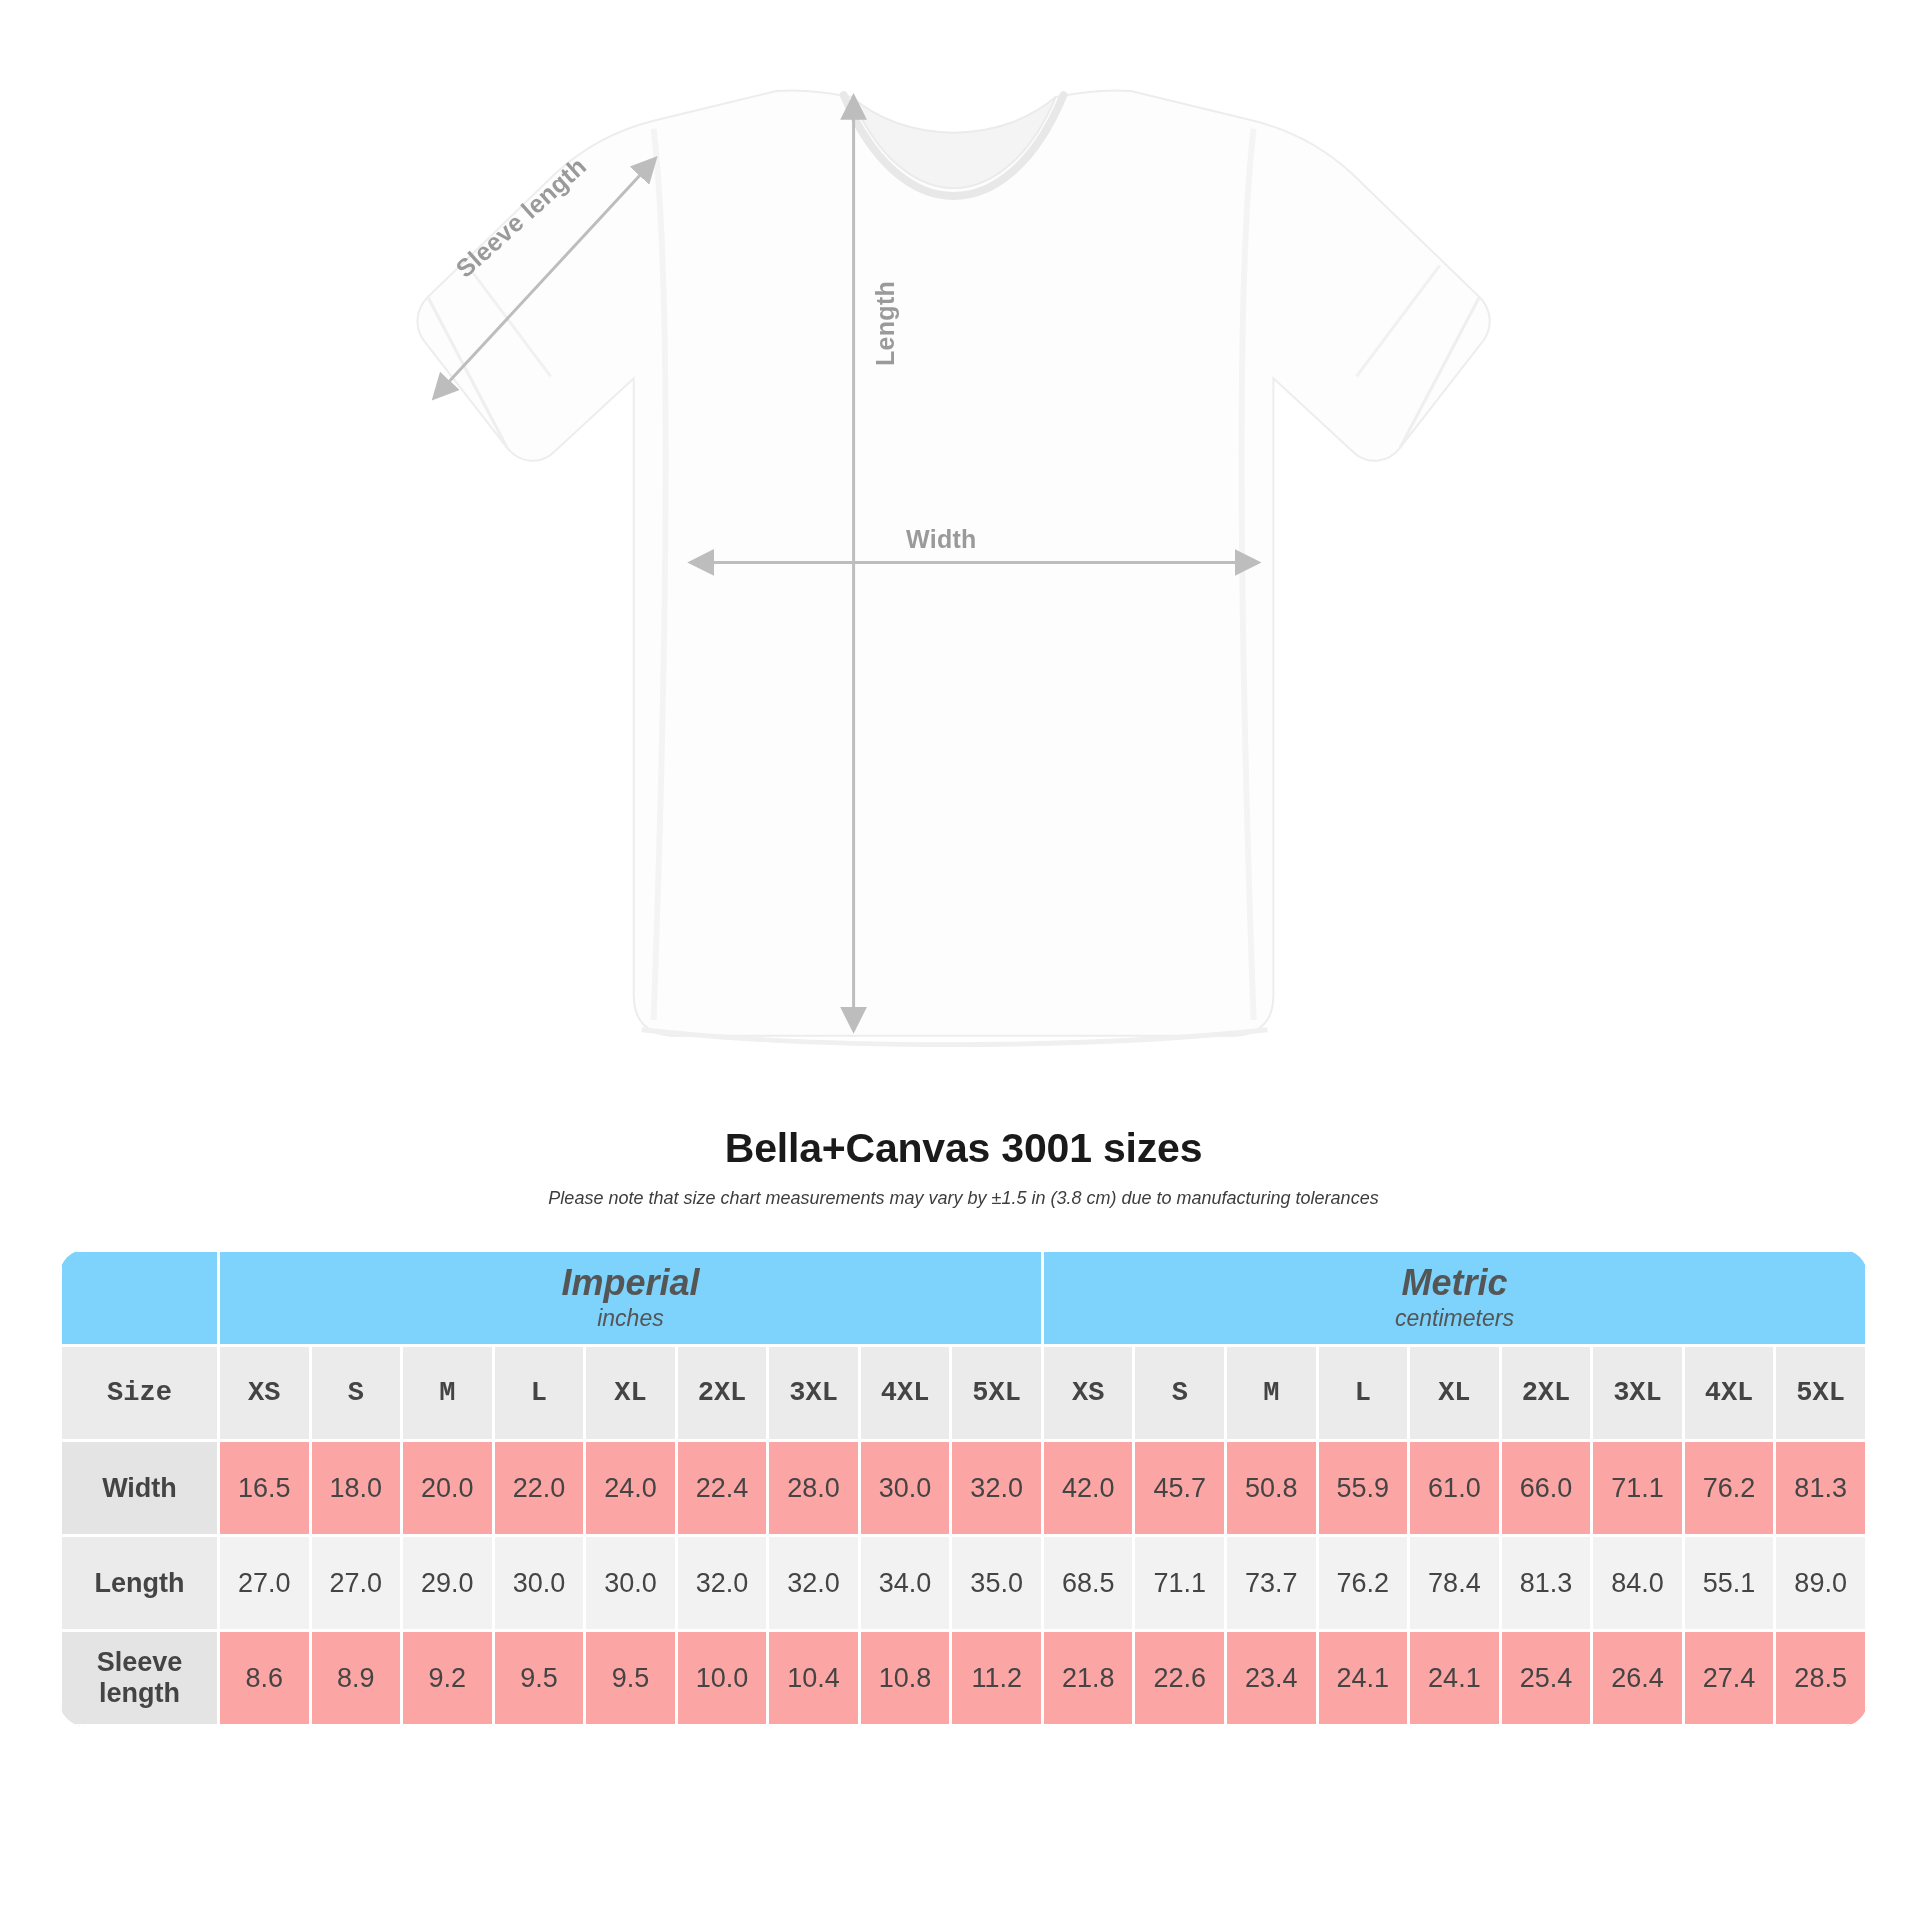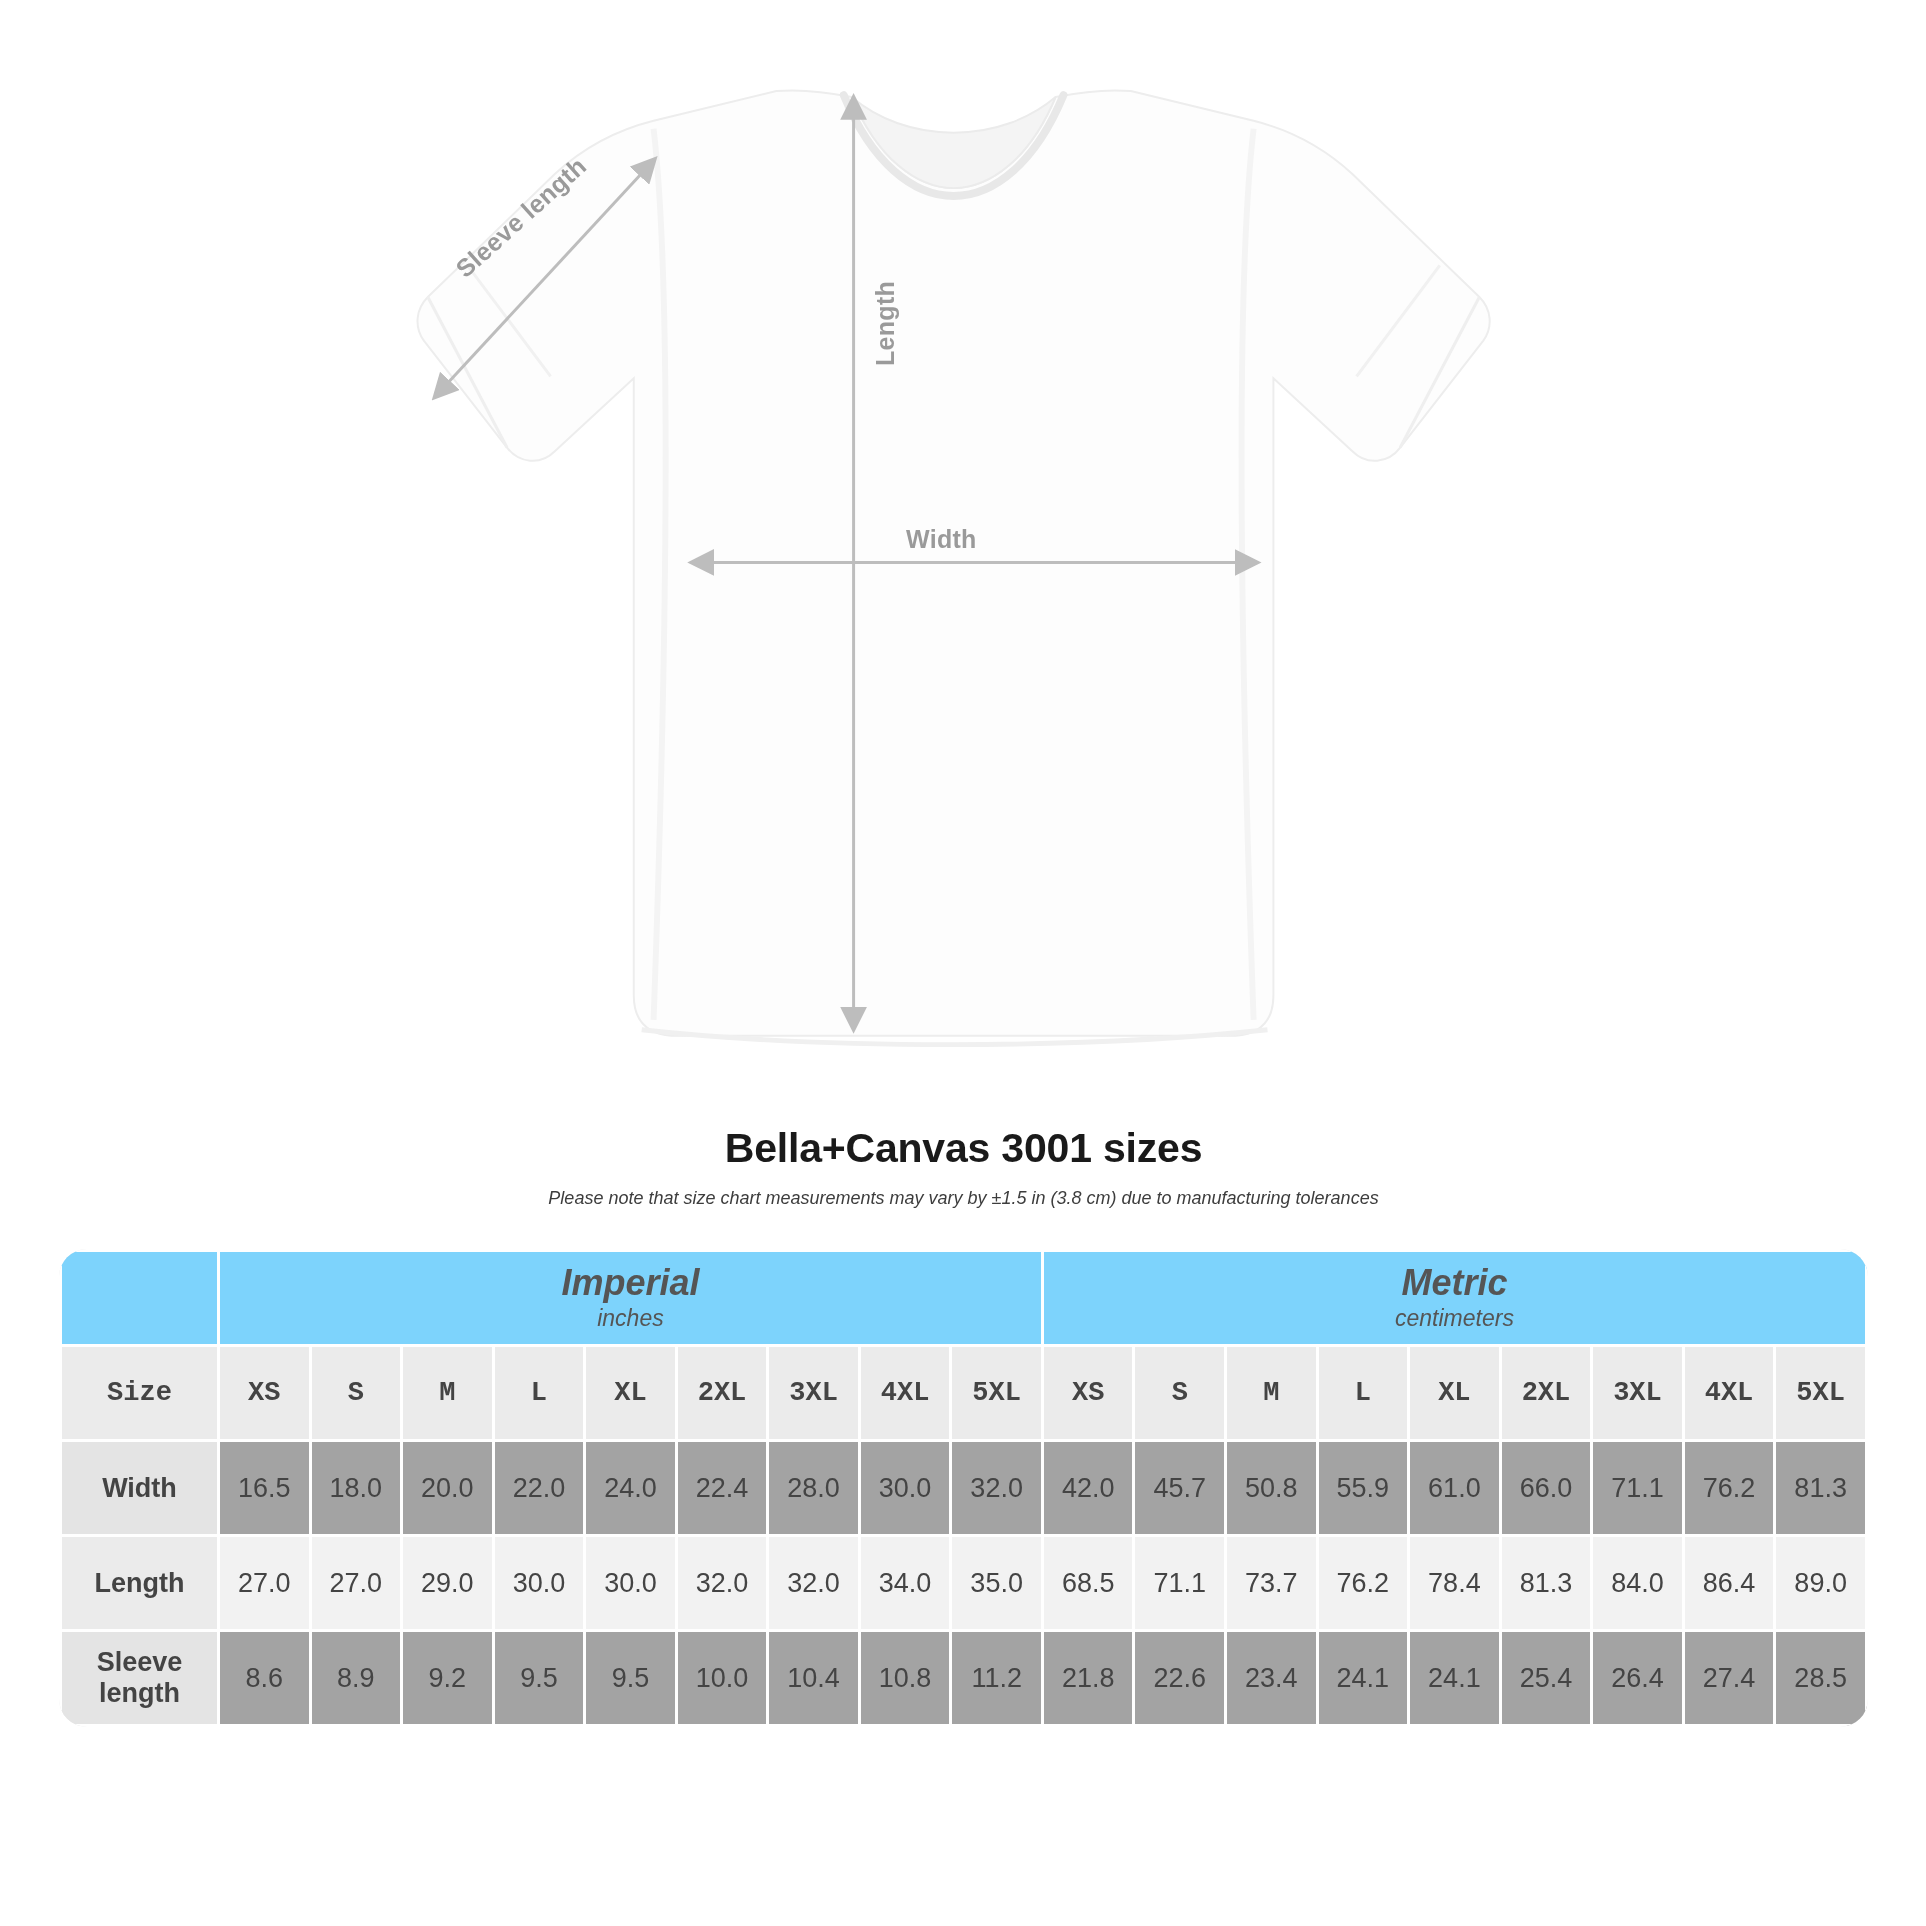--- a/index.html
+++ b/index.html
@@ -130,21 +130,21 @@
   td.rowhead {
     background: #ebebeb;
     font-weight: bold;
     color: #444444;
     font-size: 27px;
   }
   td.cell {
     background: #f2f2f2;
   }
   tr.alt td.cell {
-    background: #a3a3a3;
+    background: #fca5a5;
   }
   tr.alt td.rowhead {
     background: #e4e4e4;
   }
   .col-first { width: 158px; }
 </style>
 </head>
 <body>
 
 <div class="page">
@@ -297,21 +297,21 @@
           <td class="cell">32.0</td>
           <td class="cell">34.0</td>
           <td class="cell">35.0</td>
           <td class="cell">68.5</td>
           <td class="cell">71.1</td>
           <td class="cell">73.7</td>
           <td class="cell">76.2</td>
           <td class="cell">78.4</td>
           <td class="cell">81.3</td>
           <td class="cell">84.0</td>
-          <td class="cell">86.4</td>
+          <td class="cell">55.1</td>
           <td class="cell">89.0</td>
         </tr>
 
         <tr class="alt">
           <td class="rowhead">Sleeve length</td>
           <td class="cell">8.6</td>
           <td class="cell">8.9</td>
           <td class="cell">9.2</td>
           <td class="cell">9.5</td>
           <td class="cell">9.5</td>

